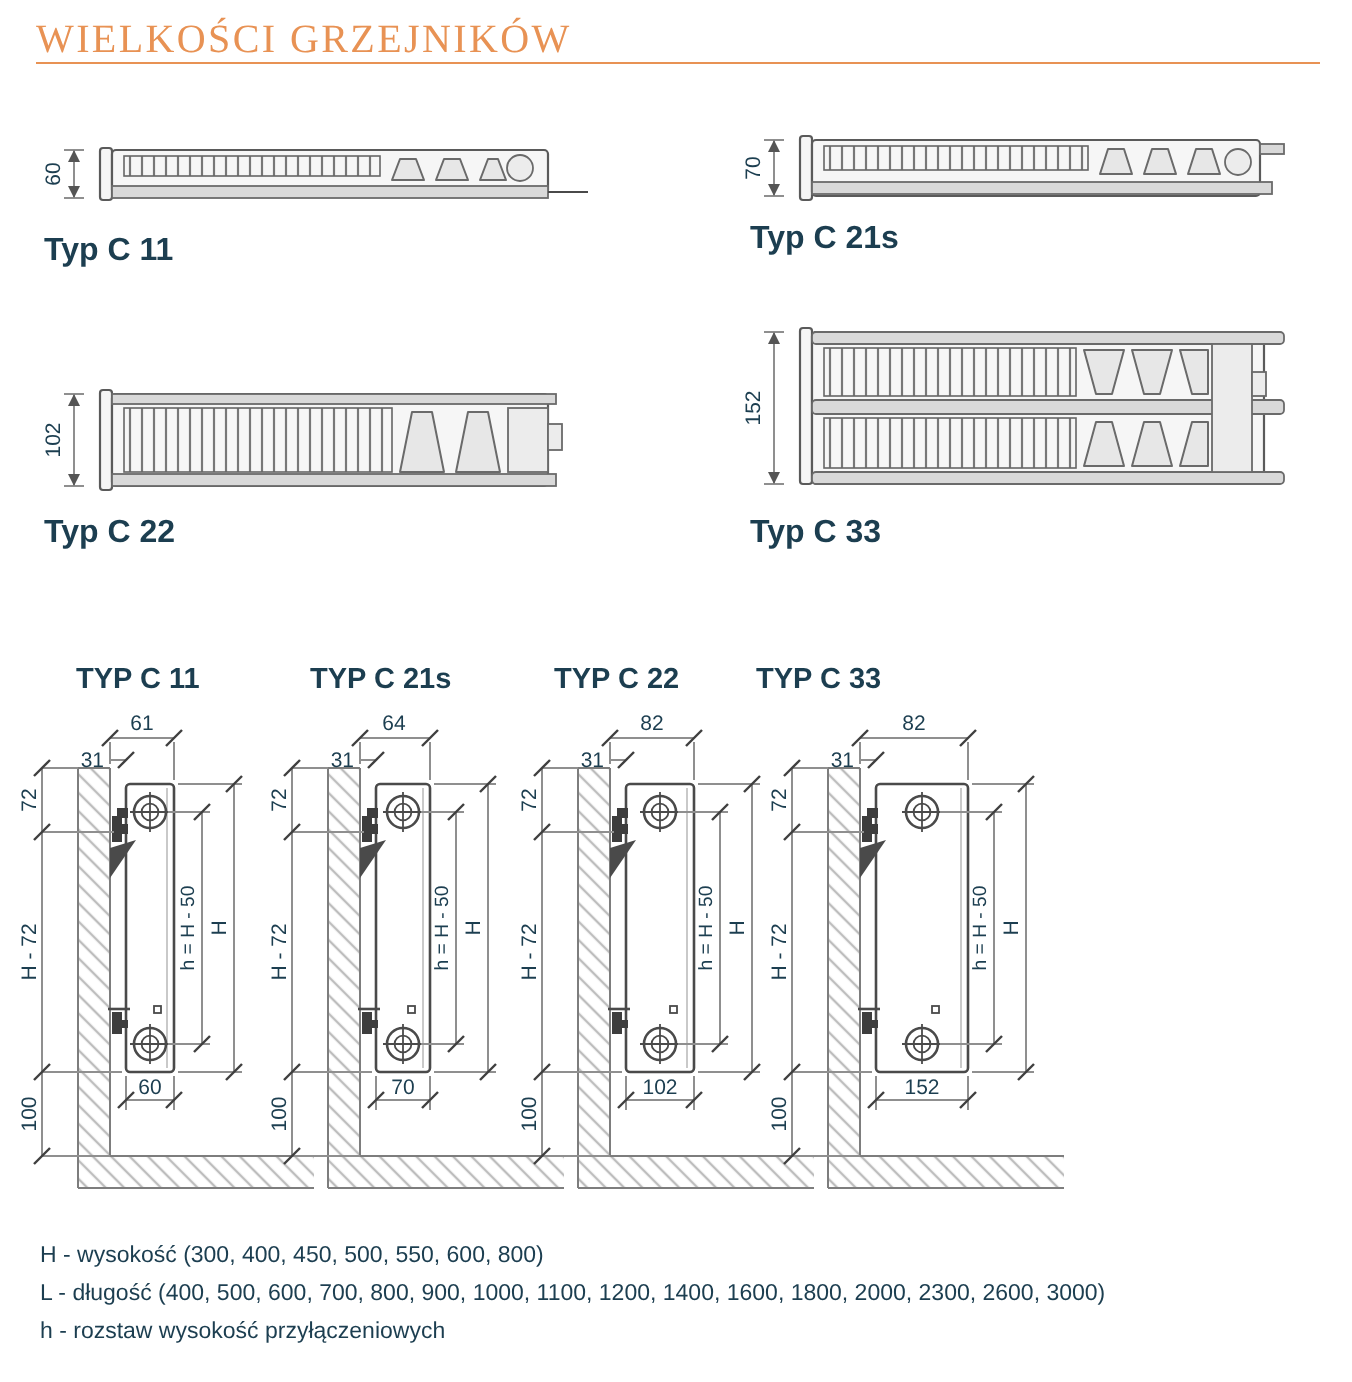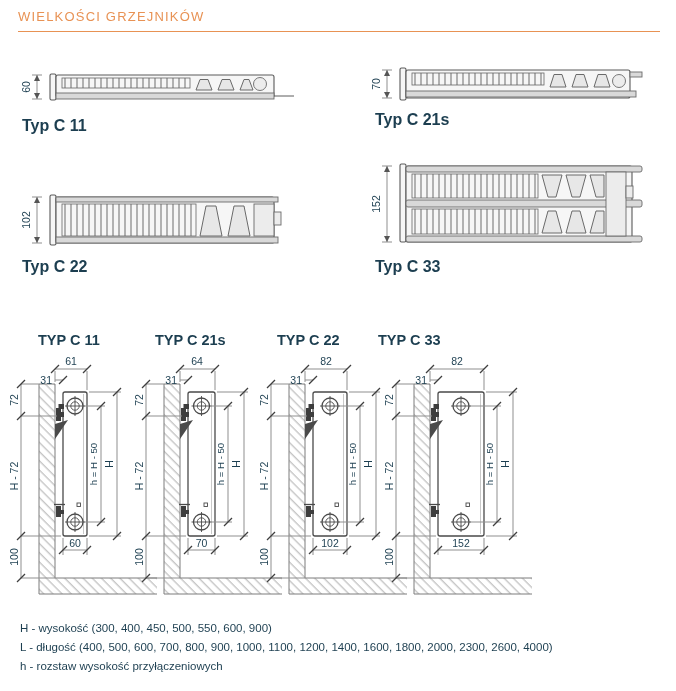--- a/index.html
+++ b/index.html
@@ -8,22 +8,22 @@
     --line:#4a4a4a;
     --dim:#8f8f8f;
     --hatch:#bdbdbd;
   }
   html,body{margin:0;padding:0;background:#ffffff;}
   .page{
     position:relative;width:676px;height:691px;background:#fff;
     font-family:"Liberation Sans",sans-serif;overflow:hidden;
   }
   .title{
-    position:absolute;left:18px;top:9px;font-size:13px;letter-spacing:1.2px;
-    color:var(--accent);font-weight:400;
+    position:absolute;left:18px;top:9px;font-size:20px;letter-spacing:1.2px;
+    color:var(--accent);font-weight:400;font-family:Liberation Serif, serif;
   }
   .rule{position:absolute;left:18px;right:16px;top:31px;height:1px;background:var(--accent);}
   .cs-label{position:absolute;font-size:16px;font-weight:bold;color:var(--navy);}
   .heading{position:absolute;left:20px;top:302px;font-size:13.5px;font-weight:bold;color:var(--navy);}
   .col-header{position:absolute;top:332px;font-size:14.5px;font-weight:bold;color:var(--navy);}
   .legend-line{position:absolute;left:20px;font-size:11.5px;color:var(--navy);}
   svg{position:absolute;overflow:visible;}
   svg text{font-family:"Liberation Sans",sans-serif;fill:var(--navy);font-size:10.5px;}
   .dimtxt{font-size:10.5px;}
   .dimtxt-sm{font-size:9.6px;}
@@ -479,17 +479,17 @@
       <text class="dimtxt-sm" transform="translate(107,110) rotate(-90)" text-anchor="middle">h = H - 50</text>
       <line class="dl" x1="100" y1="38" x2="131" y2="38"></line>
         <line class="dl" x1="100" y1="182" x2="131" y2="182"></line>
       <line class="dl" x1="127" y1="38" x2="127" y2="182"></line>
       <use href="#tk" x="127" y="38"></use>
         <use href="#tk" x="127" y="182"></use>
       <text class="dimtxt" transform="translate(123,110) rotate(-90)" text-anchor="middle">H</text>
     </g>
   </svg>
 
-  <div class="legend-line" style="top:622px">H - wysokość (300, 400, 450, 500, 550, 600, 900)</div>
-  <div class="legend-line" style="top:641px">L - długość (400, 500, 600, 700, 800, 900, 1000, 1100, 1200, 1400, 1600, 1800, 2000, 2300, 2600, 4000)</div>
+  <div class="legend-line" style="top:622px">H - wysokość (300, 400, 450, 500, 550, 600, 800)</div>
+  <div class="legend-line" style="top:641px">L - długość (400, 500, 600, 700, 800, 900, 1000, 1100, 1200, 1400, 1600, 1800, 2000, 2300, 2600, 3000)</div>
   <div class="legend-line" style="top:660px">h - rozstaw wysokość przyłączeniowych</div>
 
 </div>
 
 </body></html>

